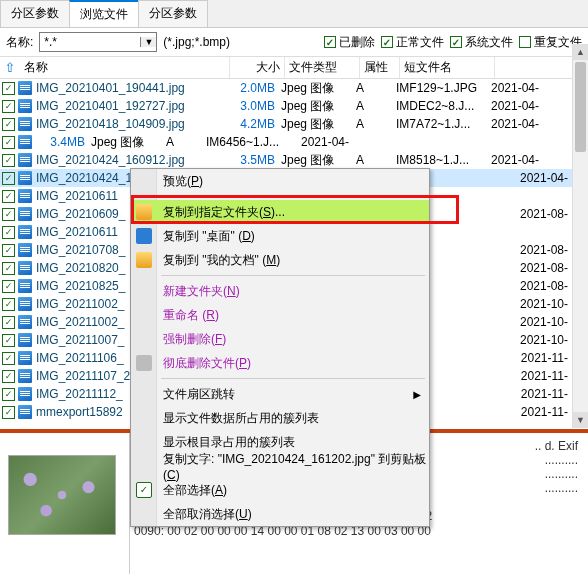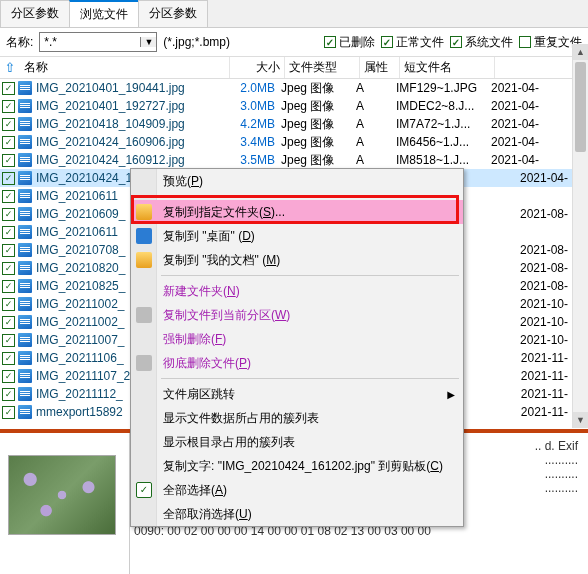--- a/index.html
+++ b/index.html
@@ -29,25 +29,25 @@
 .row .rc{width:13px;height:13px;border:1px solid #1a6b1a;display:inline-flex;align-items:center;justify-content:center;color:#1a6b1a;font-size:9px;margin-right:3px;cursor:pointer}
 .row .ic{width:14px;height:14px;background:linear-gradient(160deg,#4aa3e8,#1565c0);margin-right:4px;border-radius:1px;position:relative}
 .row .ic::after{content:"";position:absolute;left:2px;top:4px;width:10px;height:1px;background:#fff;box-shadow:0 2px 0 #fff,0 4px 0 #fff}
 .fname{width:190px;overflow:hidden;white-space:nowrap;color:#0c4a6e}
 .fsize{width:55px;text-align:right;color:#0066cc;padding-right:6px}
 .ftype{width:75px;white-space:nowrap;overflow:hidden}
 .fattr{width:40px}
 .fshort{width:95px;white-space:nowrap;overflow:hidden}
 .fdate{flex:1;white-space:nowrap;overflow:hidden}
 .row.sel{background:#cde8ff}
-.ctx{position:absolute;left:130px;top:168px;width:334px;background:#f2f2f2;border:1px solid #999;box-shadow:2px 2px 4px rgba(0,0,0,0.3);z-index:10}
+.ctx{position:absolute;left:130px;top:168px;width:300px;background:#f2f2f2;border:1px solid #999;box-shadow:2px 2px 4px rgba(0,0,0,0.3);z-index:10}
 .ctx .bar{position:absolute;left:0;top:0;bottom:0;width:26px;background:#e8e8e8;border-right:1px solid #ddd}
 .ctx-item{position:relative;display:flex;align-items:center;height:24px;padding-left:32px;cursor:pointer}
 .ctx-item.disabled{color:#a21caf;cursor:default}
-.ctx-item.hl{background:#f9a8d4}
+.ctx-item.hl{background:#bef264}
 .ctx-item .ci{position:absolute;left:5px;width:16px;height:16px;border-radius:2px}
 .ctx-sep{height:1px;background:#ccc;margin:3px 4px 3px 30px}
 .ctx-item .arrow{position:absolute;right:8px;font-size:10px}
 .redbox{position:absolute;left:131px;top:195px;width:328px;height:29px;border:3px solid #e11;z-index:11;pointer-events:none}
 .bottom{position:absolute;left:0;bottom:0;width:588px;height:145px;border-top:4px solid #c2410c;background:#fff;display:flex}
 .preview{width:130px;height:145px;border-right:1px solid #ccc;padding:8px;display:flex;align-items:flex-start}
 .thumb{width:108px;height:80px;border:1px solid #aaa;margin-top:14px;background:
  radial-gradient(circle at 20% 30%,#b8a8d8 0 6%,transparent 7%),
  radial-gradient(circle at 50% 50%,#b8a8d8 0 6%,transparent 7%),
  radial-gradient(circle at 75% 40%,#b8a8d8 0 6%,transparent 7%),
@@ -130,21 +130,20 @@
       <span class="fname">IMG_20210418_104909.jpg</span>
       <span class="fsize">4.2MB</span>
       <span class="ftype">Jpeg 图像</span>
       <span class="fattr">A</span>
       <span class="fshort">IM7A72~1.J...</span>
       <span class="fdate" style="">2021-04-</span>
     </div>
     <div class="row">
       <span class="rc">✓</span>
       <span class="ic"></span>
-      <span class="fname">IMG_20210424_160906.jpg</span>
       <span class="fsize">3.4MB</span>
       <span class="ftype">Jpeg 图像</span>
       <span class="fattr">A</span>
       <span class="fshort">IM6456~1.J...</span>
       <span class="fdate" style="">2021-04-</span>
     </div>
     <div class="row">
       <span class="rc">✓</span>
       <span class="ic"></span>
       <span class="fname">IMG_20210424_160912.jpg</span>
@@ -270,22 +269,21 @@
     </div>
  <div class="ctx-item">
       <span class="ci" style="background:linear-gradient(#ffd870,#e8a020)"></span>
       <span>复制到 "我的文档" (<u>M</u>)</span>
     </div>
  <div class="ctx-sep"></div>
  <div class="ctx-item disabled">
       <span>新建文件夹(<u>N</u>)</span>
     </div>
  <div class="ctx-item disabled">
-      <span class="ci" style="background:#bcbcbc"></span>
-      <span>复制文件到当前分区(<u>W</u>)</span>
+      <span>重命名 (<u>R</u>)</span>
     </div>
  <div class="ctx-item disabled">
       <span>强制删除(<u>F</u>)</span>
     </div>
  <div class="ctx-item disabled">
       <span class="ci" style="background:#bcbcbc"></span>
       <span>彻底删除文件(<u>P</u>)</span>
     </div>
  <div class="ctx-sep"></div>
  <div class="ctx-item">

